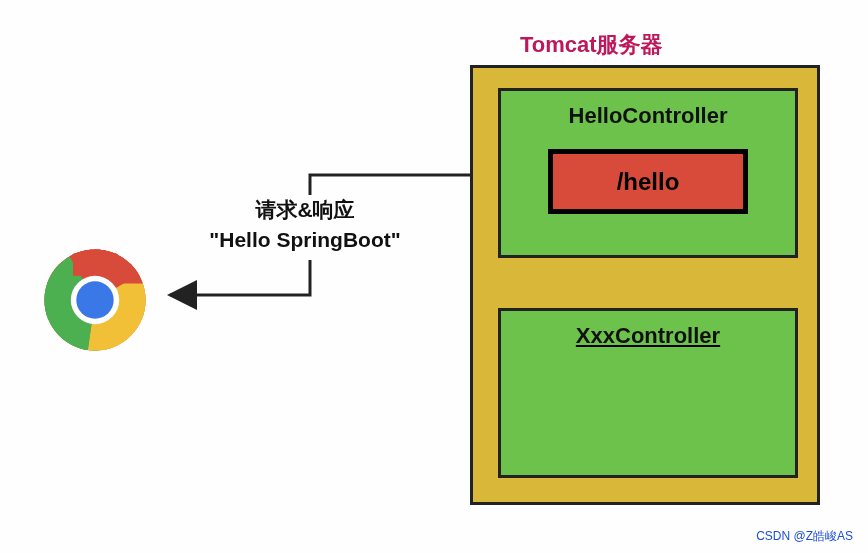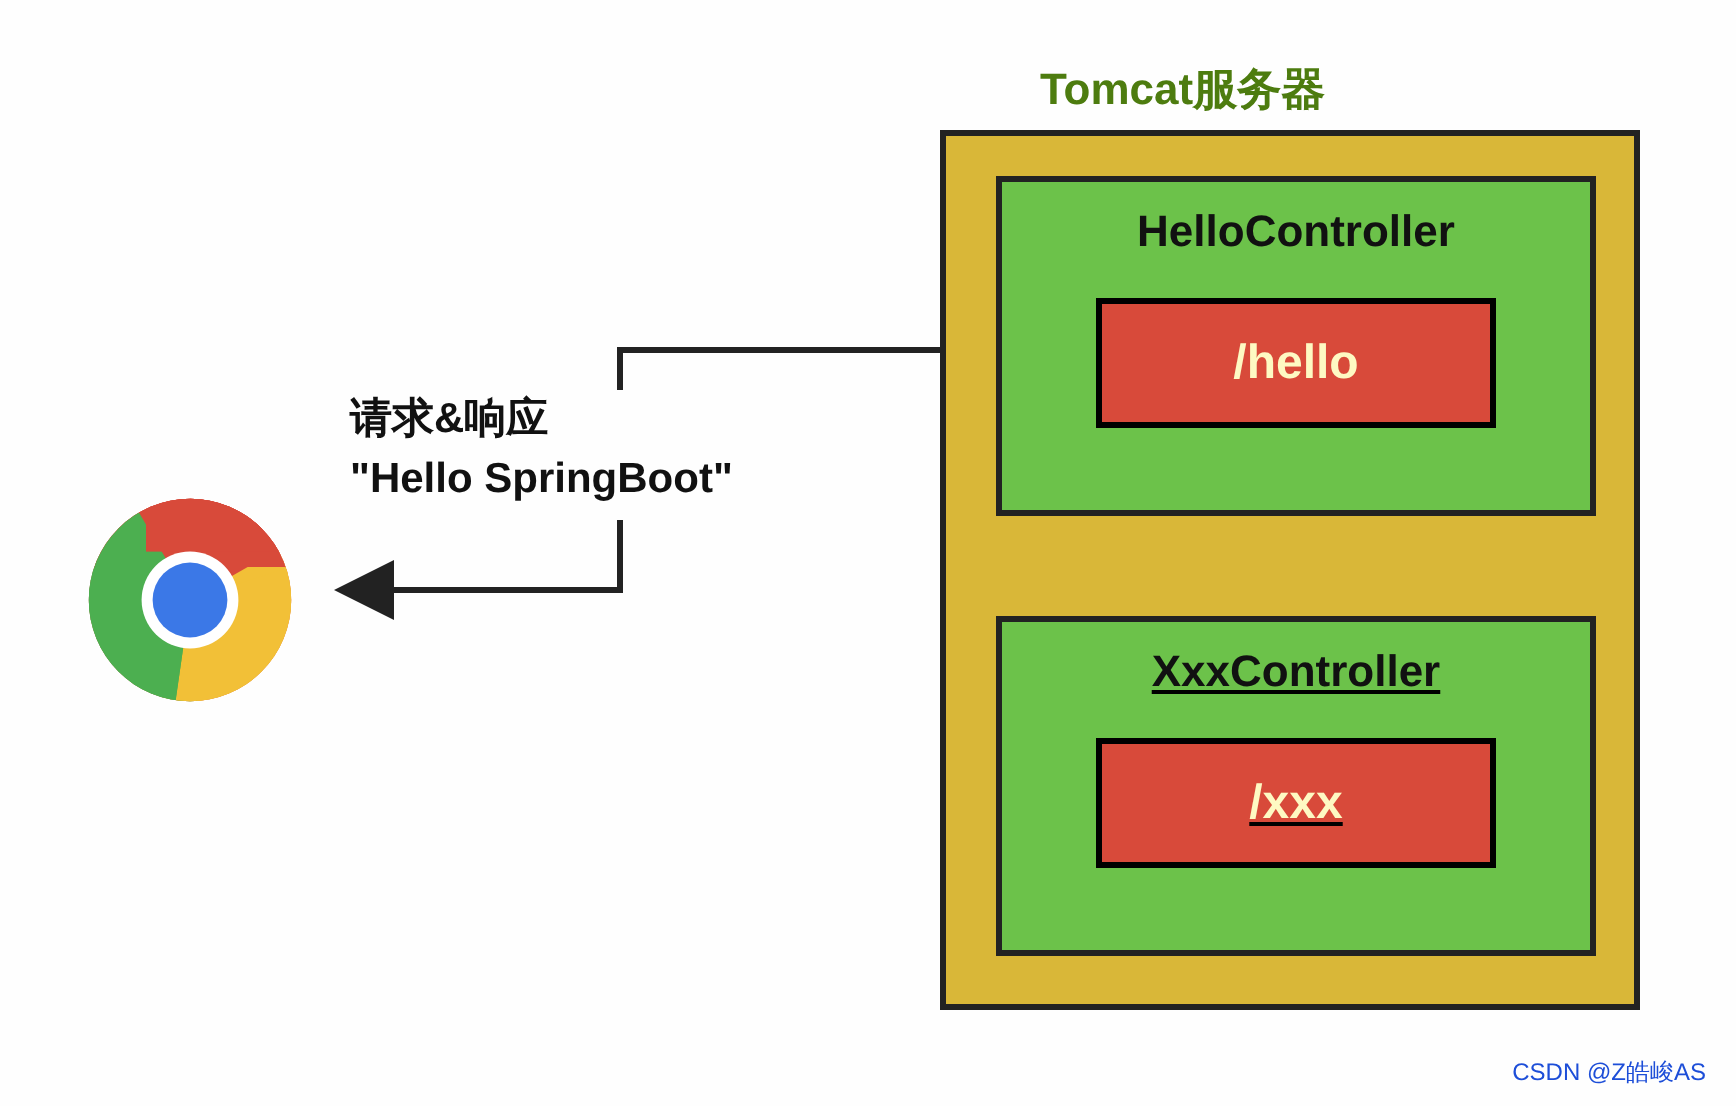--- a/index.html
+++ b/index.html
@@ -11,21 +11,21 @@
   }
   .chrome-logo {
     position: absolute;
     left: 40px; top: 245px;
     width: 110px; height: 110px;
   }
   .server-title {
     position: absolute;
     left: 520px; top: 30px;
     font-size: 22px; font-weight: bold;
-    color: #4d7c0f;
+    color: #be185d;
   }
   .server-box {
     position: absolute;
     left: 470px; top: 65px;
     width: 350px; height: 440px;
     background: #d9b738;
     border: 3px solid #222;
   }
   .controller-box {
     position: absolute;
@@ -39,29 +39,30 @@
   .controller-title {
     font-size: 22px; font-weight: bold;
     color: #111;
     text-align: center;
     margin-top: 12px;
   }
   .route-box {
     margin: 20px auto 0 auto;
     width: 200px; height: 65px;
     background: #d84a3a;
-    border: 3px solid #000000;
+    border: 5px solid #000000;
     display: flex; align-items: center; justify-content: center;
     font-size: 24px; font-weight: bold;
-    color: #fef9c3;
+    color: #000000;
   }
   .arrow-label {
     position: absolute;
     left: 175px; top: 195px;
     width: 260px;
+    text-align: center;
     font-size: 21px; font-weight: bold;
     color: #111;
     line-height: 1.45;
   }
   .arrows-svg {
     position: absolute;
     left: 0; top: 0;
     width: 868px; height: 553px;
     pointer-events: none;
   }
@@ -121,19 +122,16 @@
 
 <div class="server-box">
   <div class="controller-box c1">
     <div class="controller-title">HelloController</div>
     <div class="route-box">
       <span>/hello</span>
     </div>
   </div>
   <div class="controller-box c2">
     <div class="controller-title">XxxController</div>
-    <div class="route-box">
-      <span>/xxx</span>
-    </div>
   </div>
 </div>
 
 <div class="watermark">CSDN @Z皓峻AS</div>
 
 </body></html>

